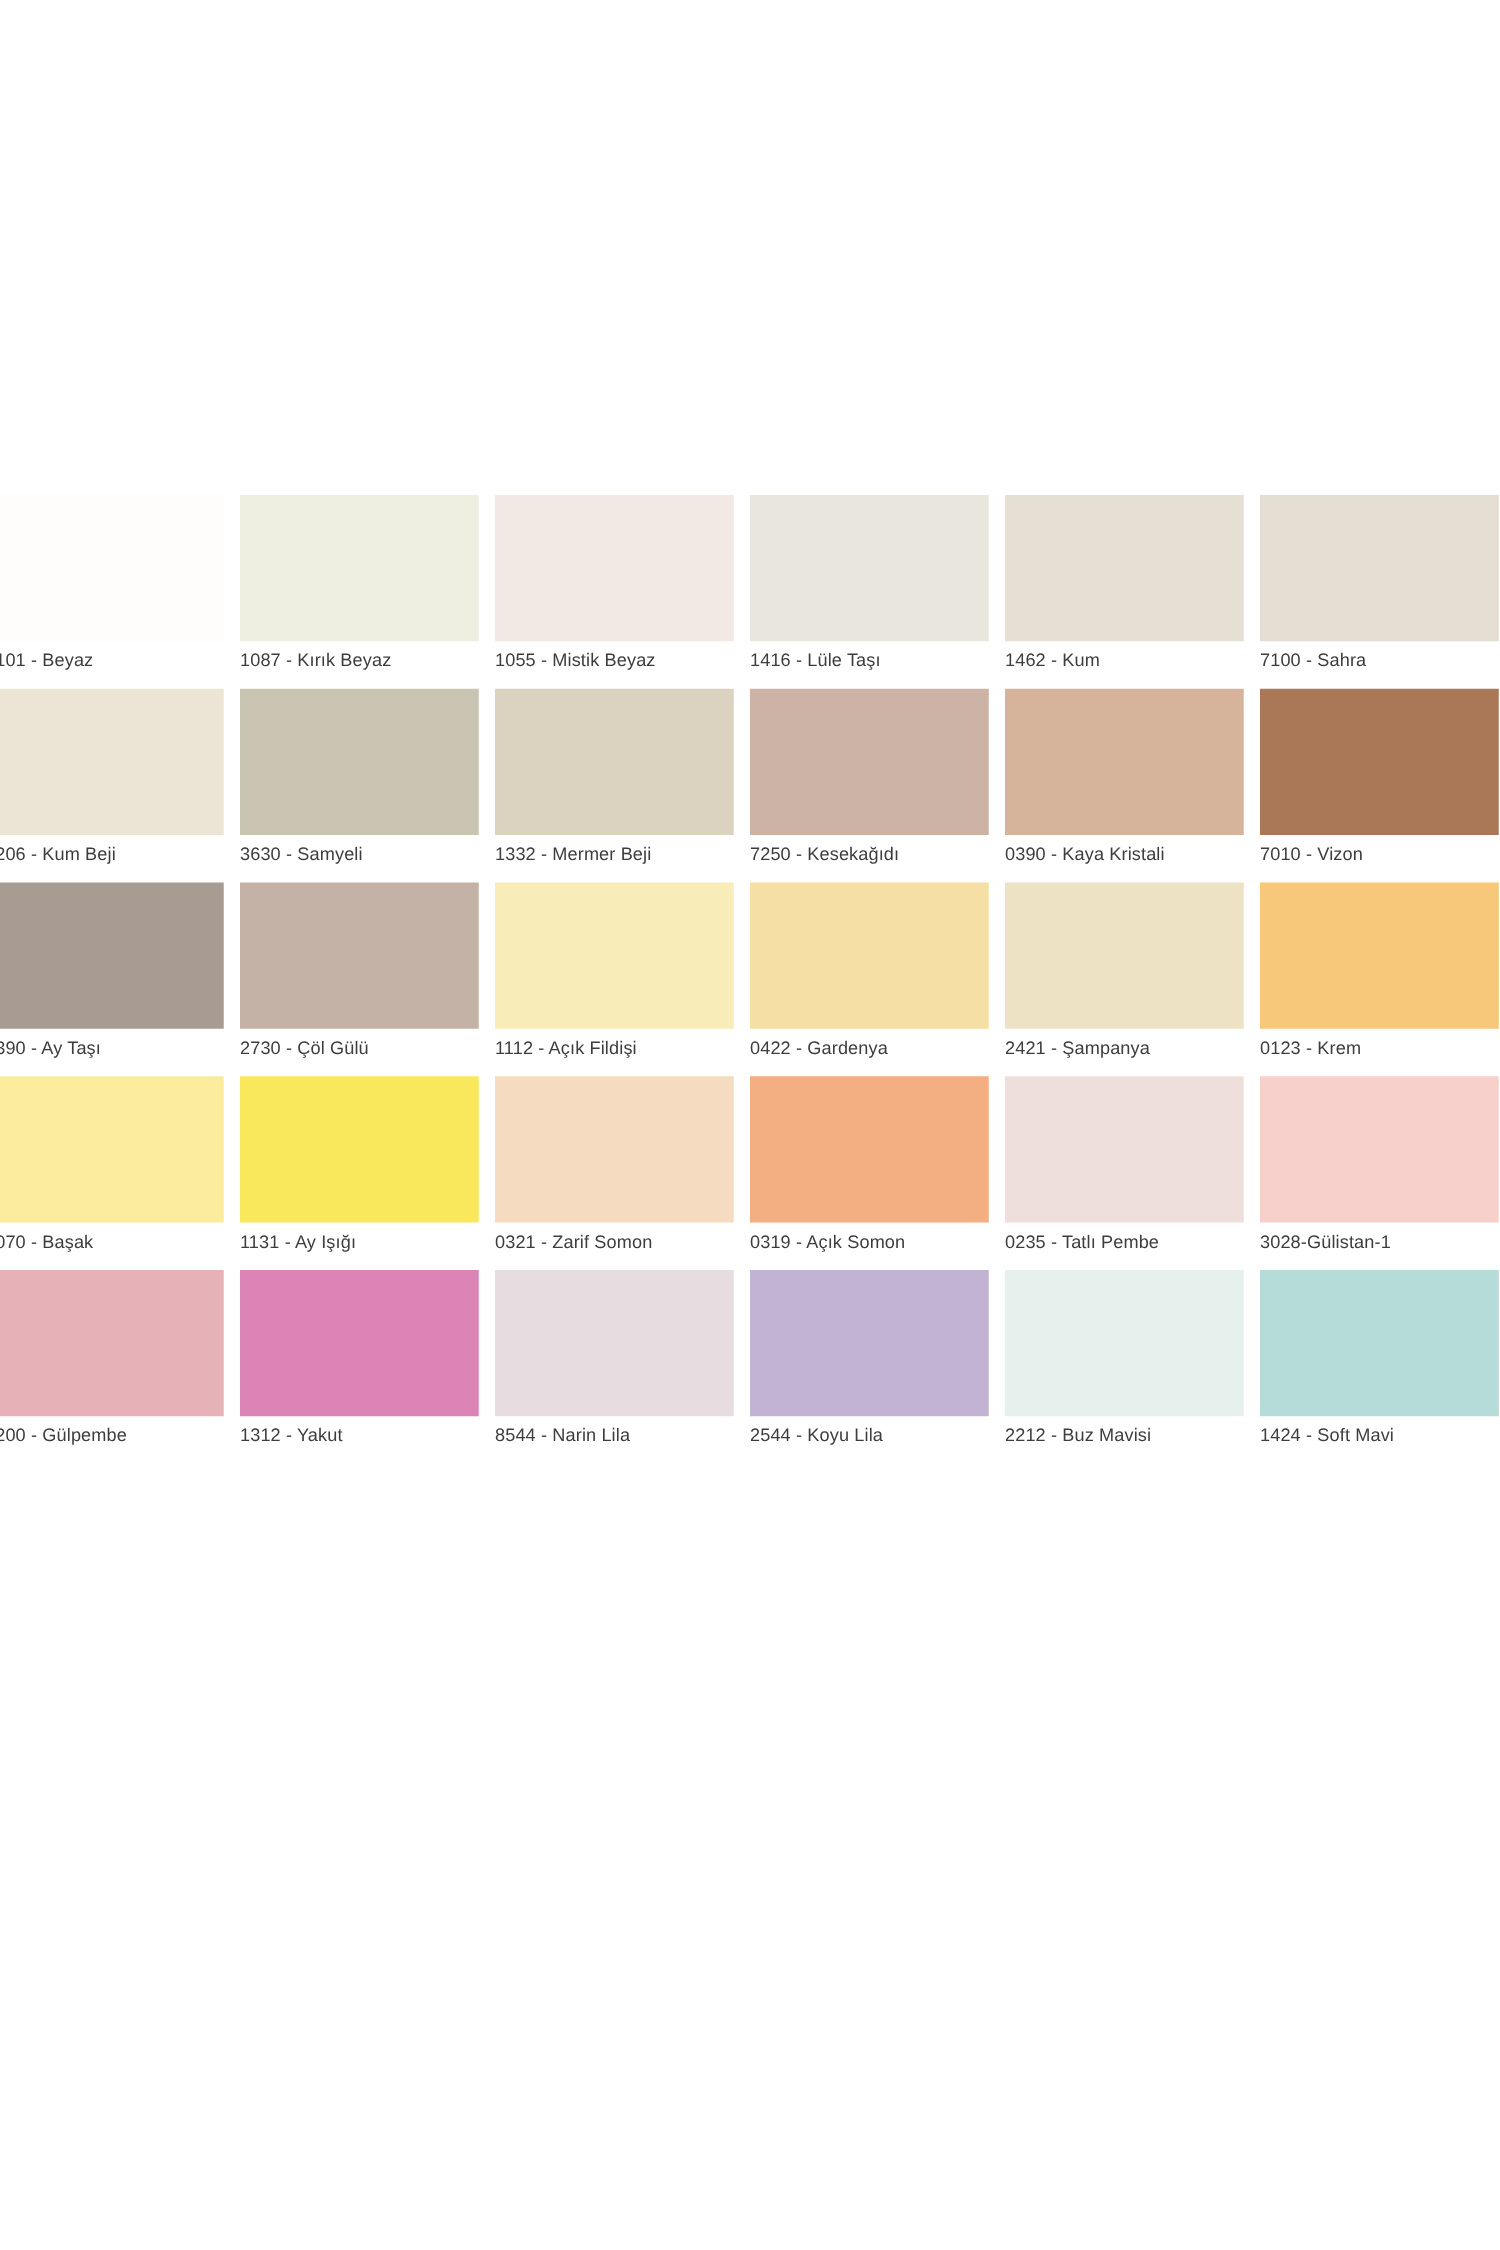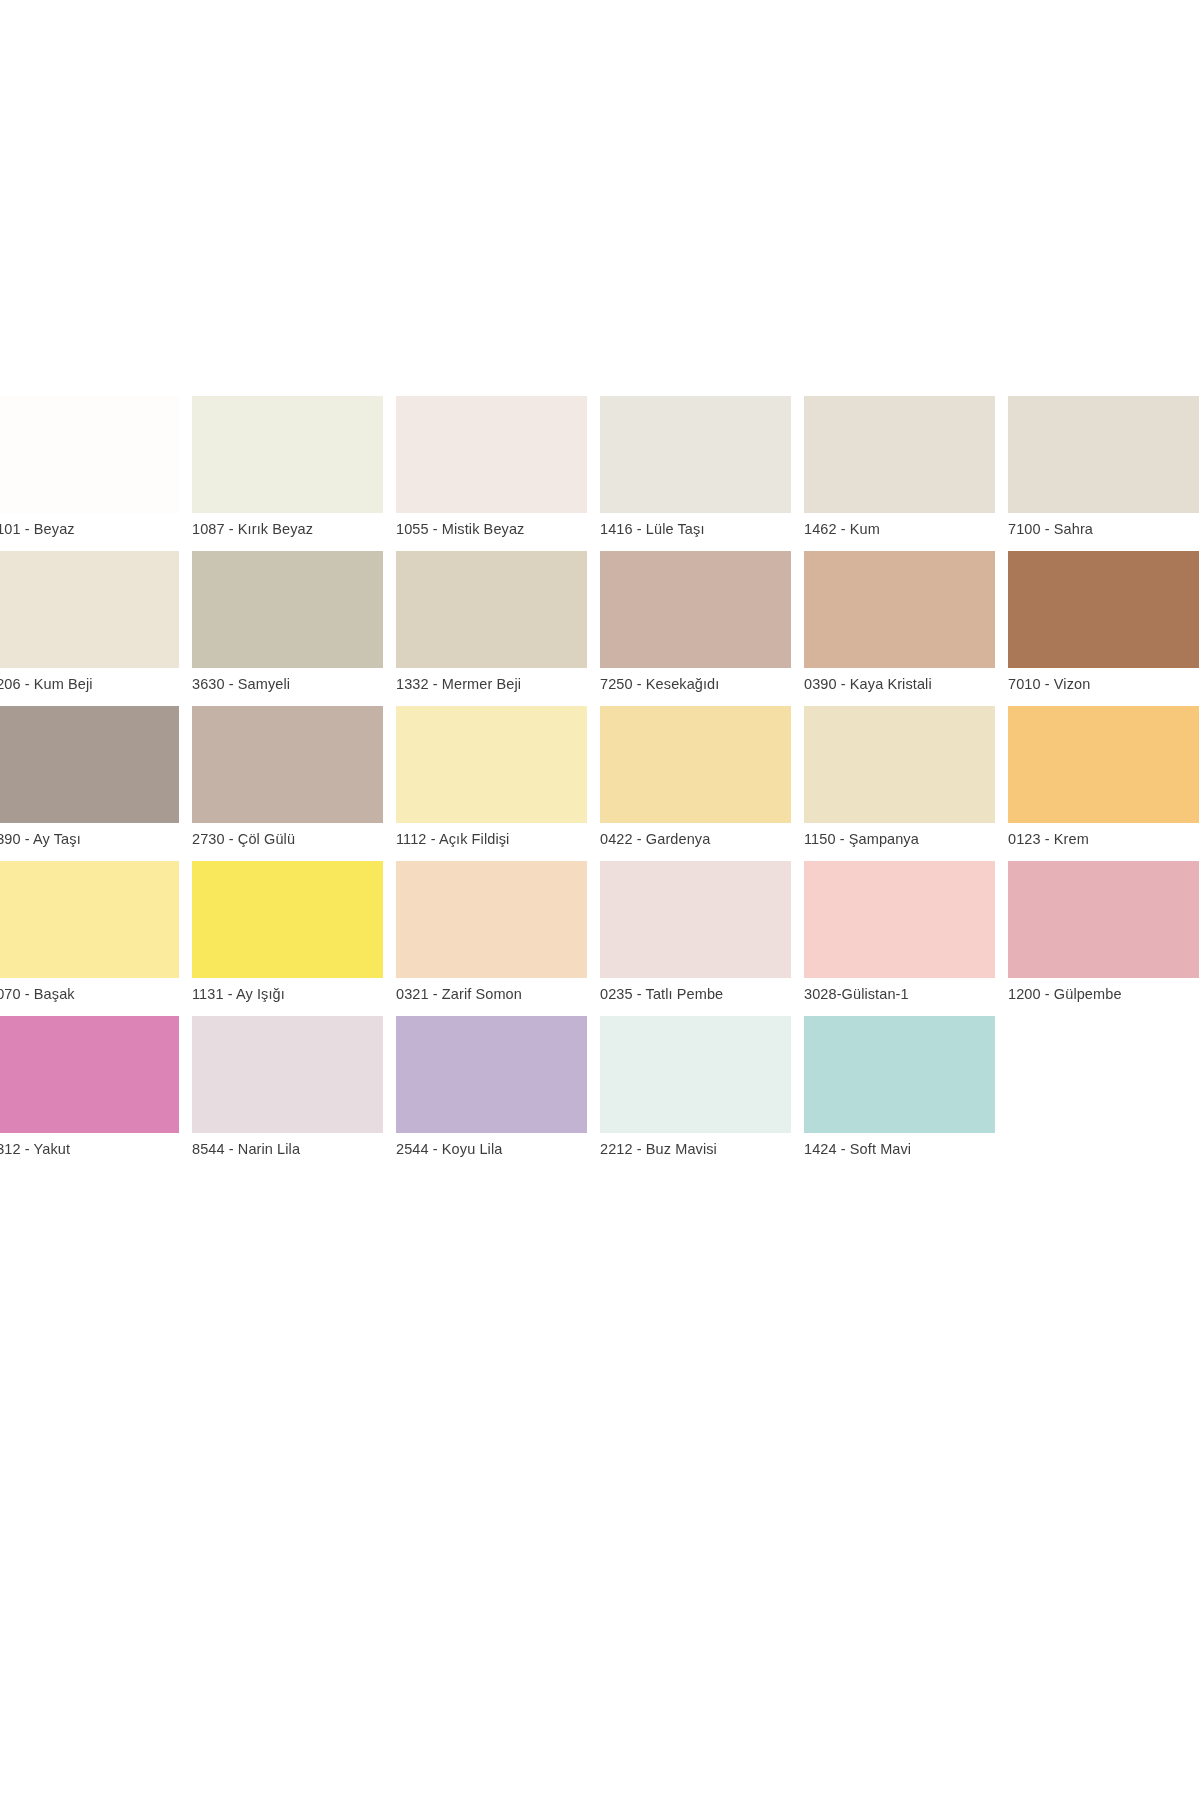--- a/index.html
+++ b/index.html
@@ -129,37 +129,41 @@
       <div class="swatch-cell">
         <div class="swatch-chip" style="background-color: rgb(248, 237, 185);"></div>
         <div class="swatch-label">1112 - Açık Fildişi</div>
       </div>
       <div class="swatch-cell">
         <div class="swatch-chip" style="background-color: rgb(245, 223, 165);"></div>
         <div class="swatch-label">0422 - Gardenya</div>
       </div>
       <div class="swatch-cell">
         <div class="swatch-chip" style="background-color: rgb(238, 226, 197);"></div>
-        <div class="swatch-label">1150 - Şampanya</div>
+        <div class="swatch-label">2421 - Şampanya</div>
       </div>
       <div class="swatch-cell">
         <div class="swatch-chip" style="background-color: rgb(247, 200, 121);"></div>
         <div class="swatch-label">0123 - Krem</div>
       </div>
       <div class="swatch-cell">
         <div class="swatch-chip" style="background-color: rgb(251, 235, 156);"></div>
         <div class="swatch-label">1070 - Başak</div>
       </div>
       <div class="swatch-cell">
         <div class="swatch-chip" style="background-color: rgb(249, 231, 92);"></div>
         <div class="swatch-label">1131 - Ay Işığı</div>
       </div>
       <div class="swatch-cell">
         <div class="swatch-chip" style="background-color: rgb(245, 220, 192);"></div>
         <div class="swatch-label">0321 - Zarif Somon</div>
+      </div>
+      <div class="swatch-cell">
+        <div class="swatch-chip" style="background-color: rgb(243, 174, 130);"></div>
+        <div class="swatch-label">0319 - Açık Somon</div>
       </div>
       <div class="swatch-cell">
         <div class="swatch-chip" style="background-color: rgb(238, 223, 221);"></div>
         <div class="swatch-label">0235 - Tatlı Pembe</div>
       </div>
       <div class="swatch-cell">
         <div class="swatch-chip" style="background-color: rgb(247, 208, 203);"></div>
         <div class="swatch-label">3028-Gülistan-1</div>
       </div>
       <div class="swatch-cell">

